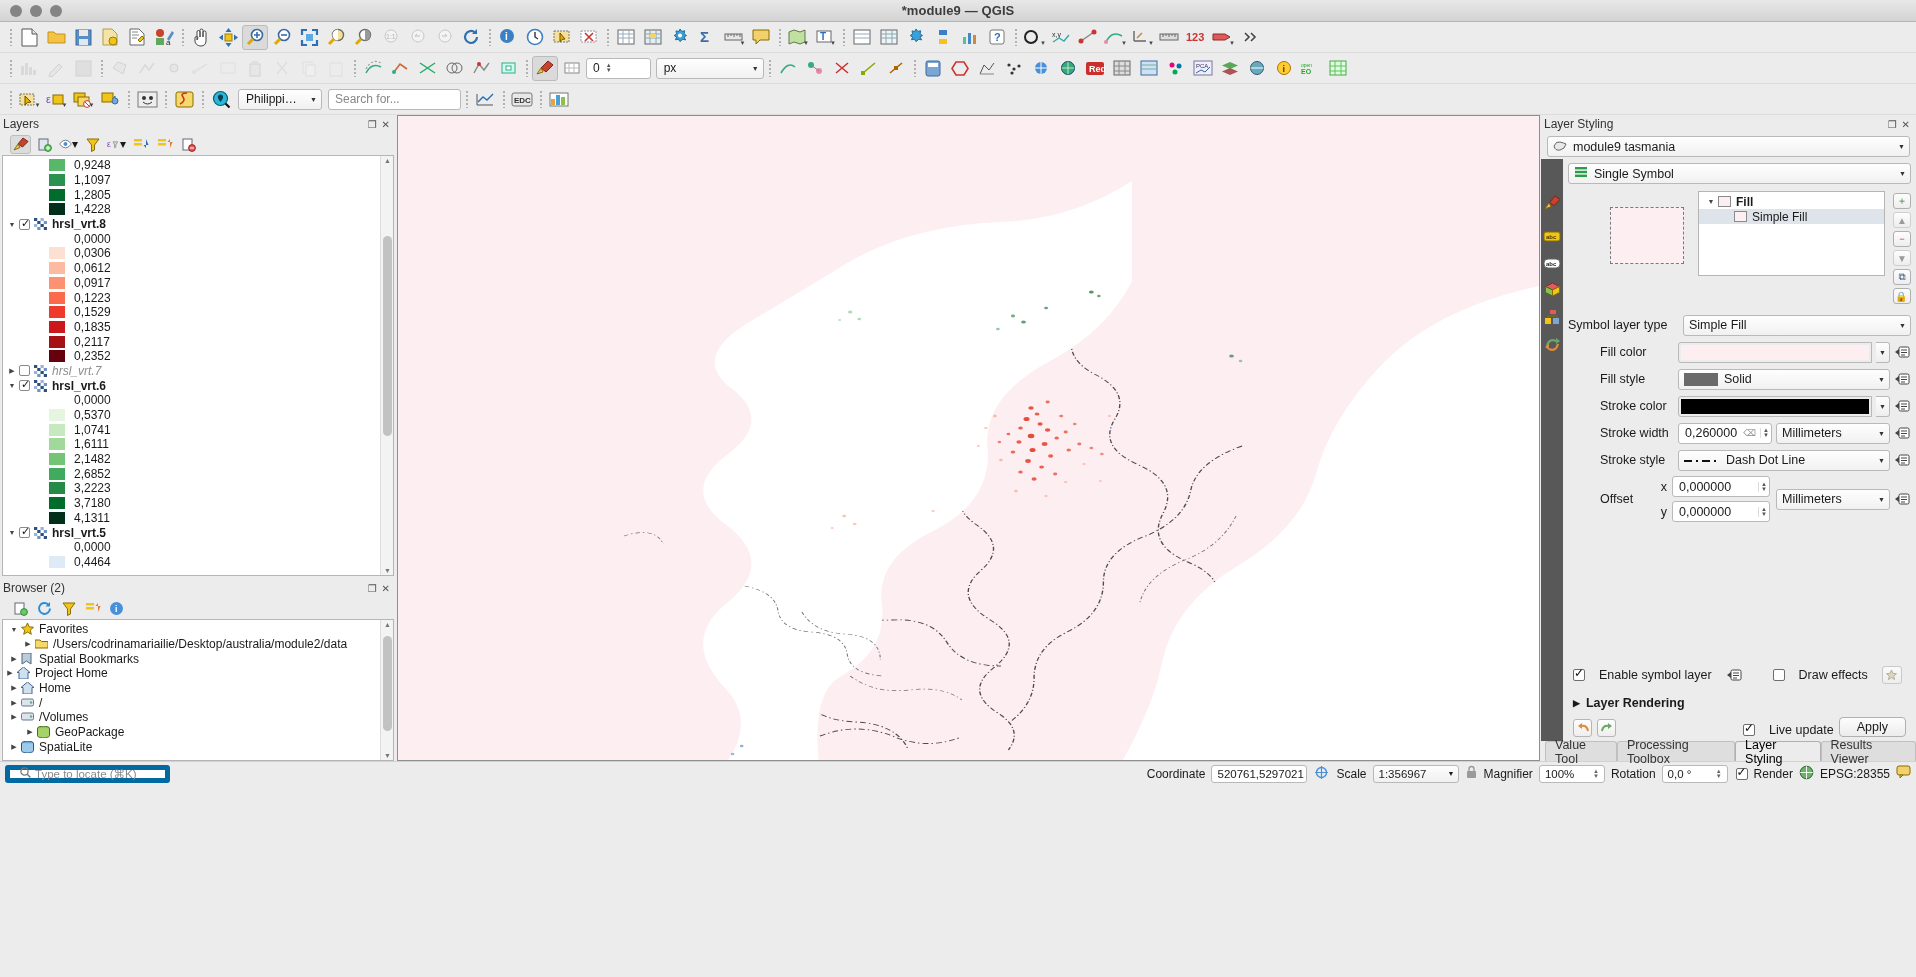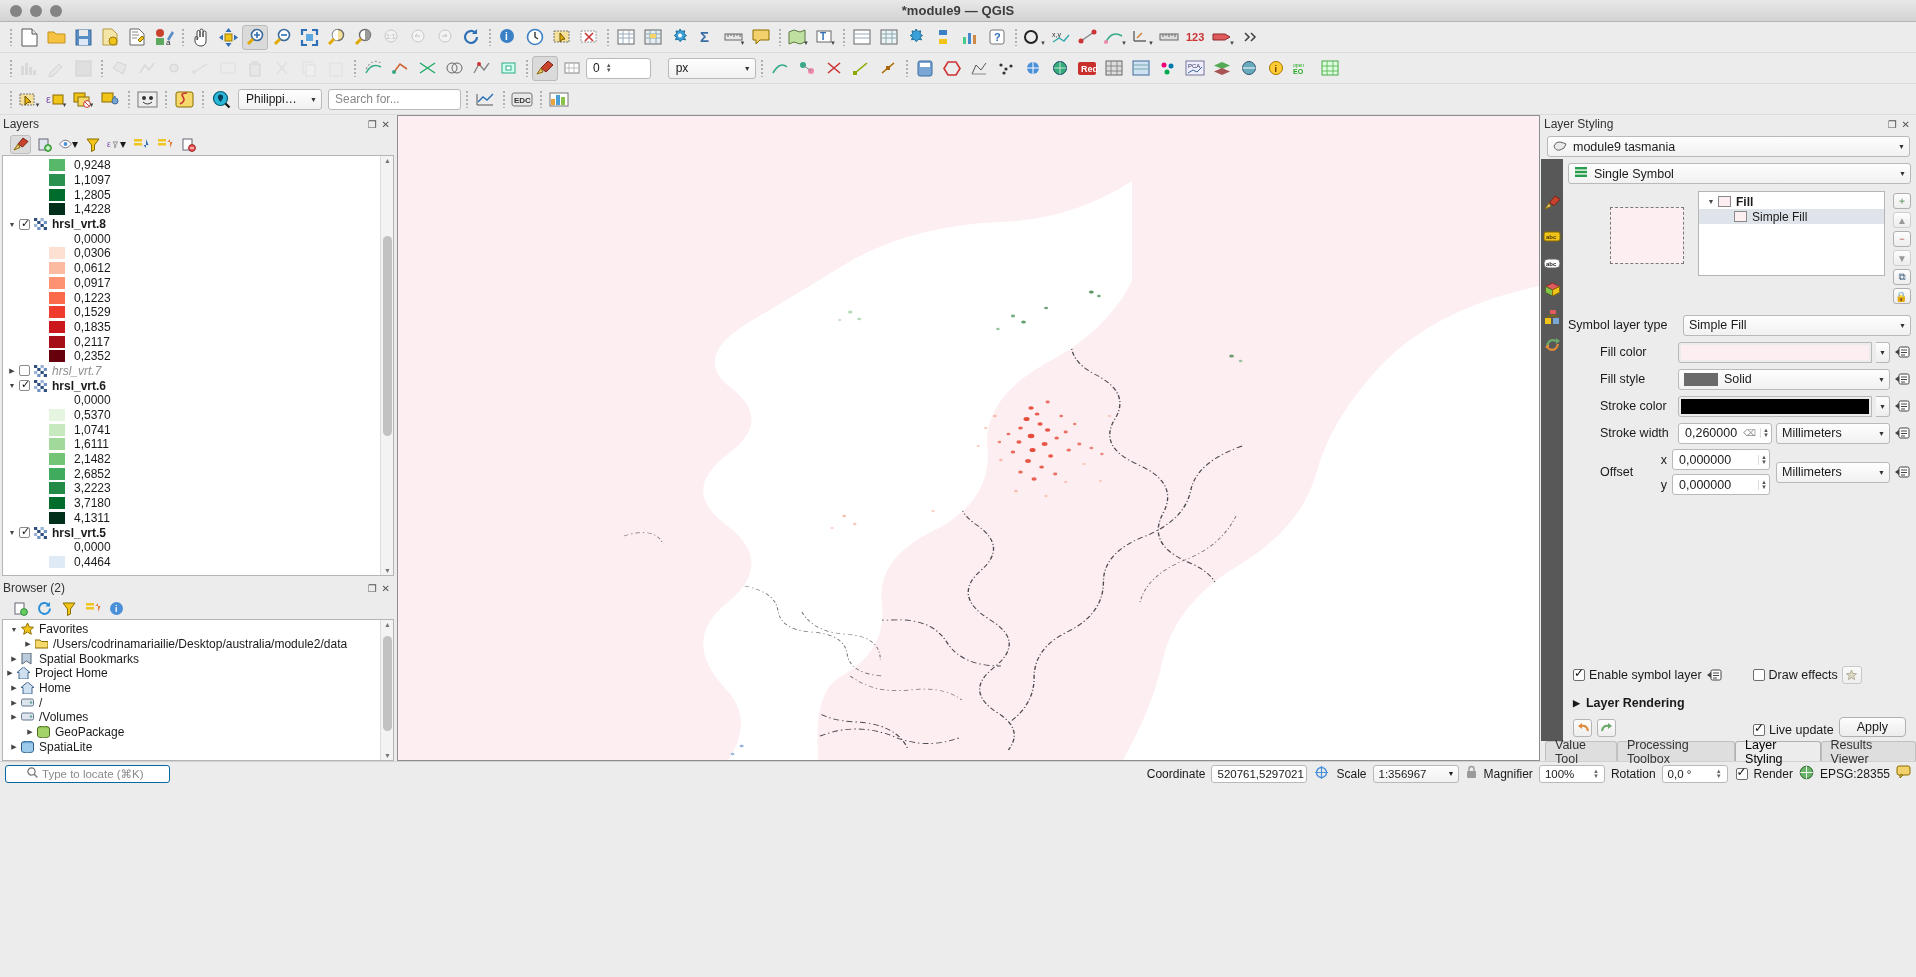--- a/index.html
+++ b/index.html
@@ -170,21 +170,21 @@
   }
   .numin .val { flex:1; }
   .numin .clr { font-size:9px; color:#888; }
   .numin .arw { display:flex; flex-direction:column; font-size:6px; line-height:5px; color:#555;
                 border-left:1px solid #ddd; padding-left:2px; }
   .ovbtn {
     width:17px; height:17px; display:flex; align-items:center; justify-content:center;
     font-size:12px; color:#444; flex:0 0 auto;
   }
   .ls-bottom { padding: 6px 5px 4px 5px; }
-  .chkline { display:flex; align-items:center; gap:4px; font-size:12.5px; }
+  .chkline { display:flex; align-items:center; gap:14px; font-size:12.5px; }
   .chkbox { width:12px; height:12px; border:1px solid #6e6e6e; background:#fff;
             border-radius:2px; position:relative; flex:0 0 auto; }
   .chkbox.ck::after { content:"✓"; position:absolute; left:0px; top:-4px; font-size:12px; color:#111; }
   .collapse { display:flex; align-items:center; gap:6px; font-weight:bold; font-size:12.5px; }
   .ls-foot { display:flex; align-items:flex-end; padding: 3px 5px 4px 5px; gap:5px; }
   .rbtn { width:19px;height:18px;border:1px solid #b5b5b5;border-radius:3px;
           background:linear-gradient(#fdfdfd,#eee); display:flex;align-items:center;justify-content:center;font-size:11px;}
   .applybtn {
     height:20px; padding: 0 17px; border:1px solid #b0b0b0; border-radius:4px;
     background:linear-gradient(#fdfdfd,#ececec); font-size:12.5px;
@@ -209,22 +209,22 @@
   .sb-in {
     height:18px; border:1px solid #b9b9b9; border-radius:3px; background:#fff;
     display:flex; align-items:center; padding:0 5px; font-size:11.5px;
   }
   .sb-combo {
     height:18px; border:1px solid #b9b9b9; border-radius:3px;
     background:linear-gradient(#fdfdfd,#f0f0f0);
     display:flex; align-items:center; padding:0 3px 0 5px; gap:5px; font-size:11.5px;
   }
   .locate {
-    width:165px; height:18px; border:1px solid #0369a1; border-radius:3px;
-    background:#fff; display:flex; align-items:center; gap:4px; padding:0 21px;
+    width:165px; height:18px; border:5px solid #0369a1; border-radius:3px;
+    background:#fff; display:flex; align-items:center; gap:4px; padding:0 10px;
     font-size:11.5px; color:#8a8a8a;
   }
   .statlabel { font-size:12px; }
 </style>
 </head>
 <body>
 
 <div id="titlebar">
   <div class="traffic">
     <div class="dot"></div>
@@ -635,21 +635,21 @@
       </svg>
   </div>
   <div class="spin">
     <span>0</span>
     <span class="arrows">
         <span>▲</span>
         <span>▼</span>
       </span>
     <span style="width:36px"></span>
   </div>
-  <div class="combo" style="width:88px;margin-left:16px">
+  <div class="combo" style="width:108px;margin-left:4px">
     <span class="cv">px</span>
     <span class="ar">▼</span>
   </div>
   <div class="sep"></div>
   <div class="tbtn">
       <svg width="18" height="16" viewBox="0 0 18 16">
         <path d="M2 13q7-12 14-6" stroke="#3a8" fill="none" stroke-width="1.6"></path>
       </svg>
     </div>
   <div class="tbtn">
@@ -1513,20 +1513,41 @@
               <div class="ovbtn">
                 <svg width="15" height="14" viewBox="0 0 15 14">
                     <path d="M0 7l4-3v6z" fill="#444"></path>
                     <rect x="4" y="2" width="10" height="10" rx="1.5" fill="#fff" stroke="#444"></rect>
                     <path d="M6 5h6M6 7.5h6M6 10h4" stroke="#444"></path>
                   </svg>
               </div>
             </div>
           </div>
 
+          <div class="frow">
+            <div class="flabel" style="width:78px;margin-left:32px">Stroke style</div>
+            <div class="fctl">
+              <div class="dd">
+                <span>
+                  <svg width="36" height="6" viewBox="0 0 36 6">
+                      <path d="M0 3h8M12 3h2M18 3h8M30 3h2" stroke="#111" stroke-width="2.2"></path>
+                    </svg>
+                </span>
+                <span class="lbl">Dash Dot Line</span>
+                <span class="ar">▼</span>
+              </div>
+              <div class="ovbtn">
+                <svg width="15" height="14" viewBox="0 0 15 14">
+                    <path d="M0 7l4-3v6z" fill="#444"></path>
+                    <rect x="4" y="2" width="10" height="10" rx="1.5" fill="#fff" stroke="#444"></rect>
+                    <path d="M6 5h6M6 7.5h6M6 10h4" stroke="#444"></path>
+                  </svg>
+              </div>
+            </div>
+          </div>
 
 
           <div style="display:flex;align-items:center;margin-bottom:4px">
             <div class="flabel" style="width:78px;margin-left:32px">Offset</div>
             <div style="display:flex;flex-direction:column;gap:4px">
               <div style="display:flex;align-items:center;gap:5px">
                 <span style="font-size:12.5px">x</span>
                 <div class="numin" style="width:98px">
                   <span class="val">0,000000</span>
                   <span class="arw">

